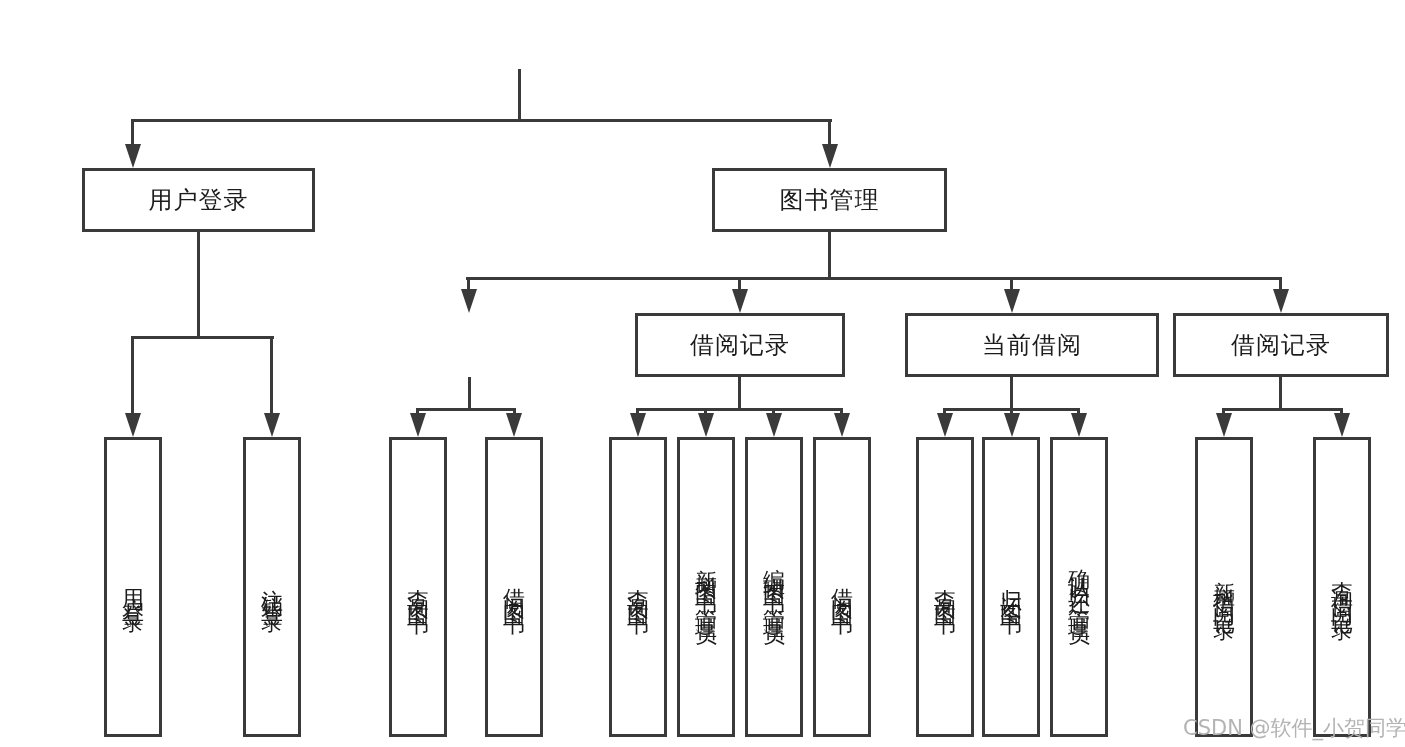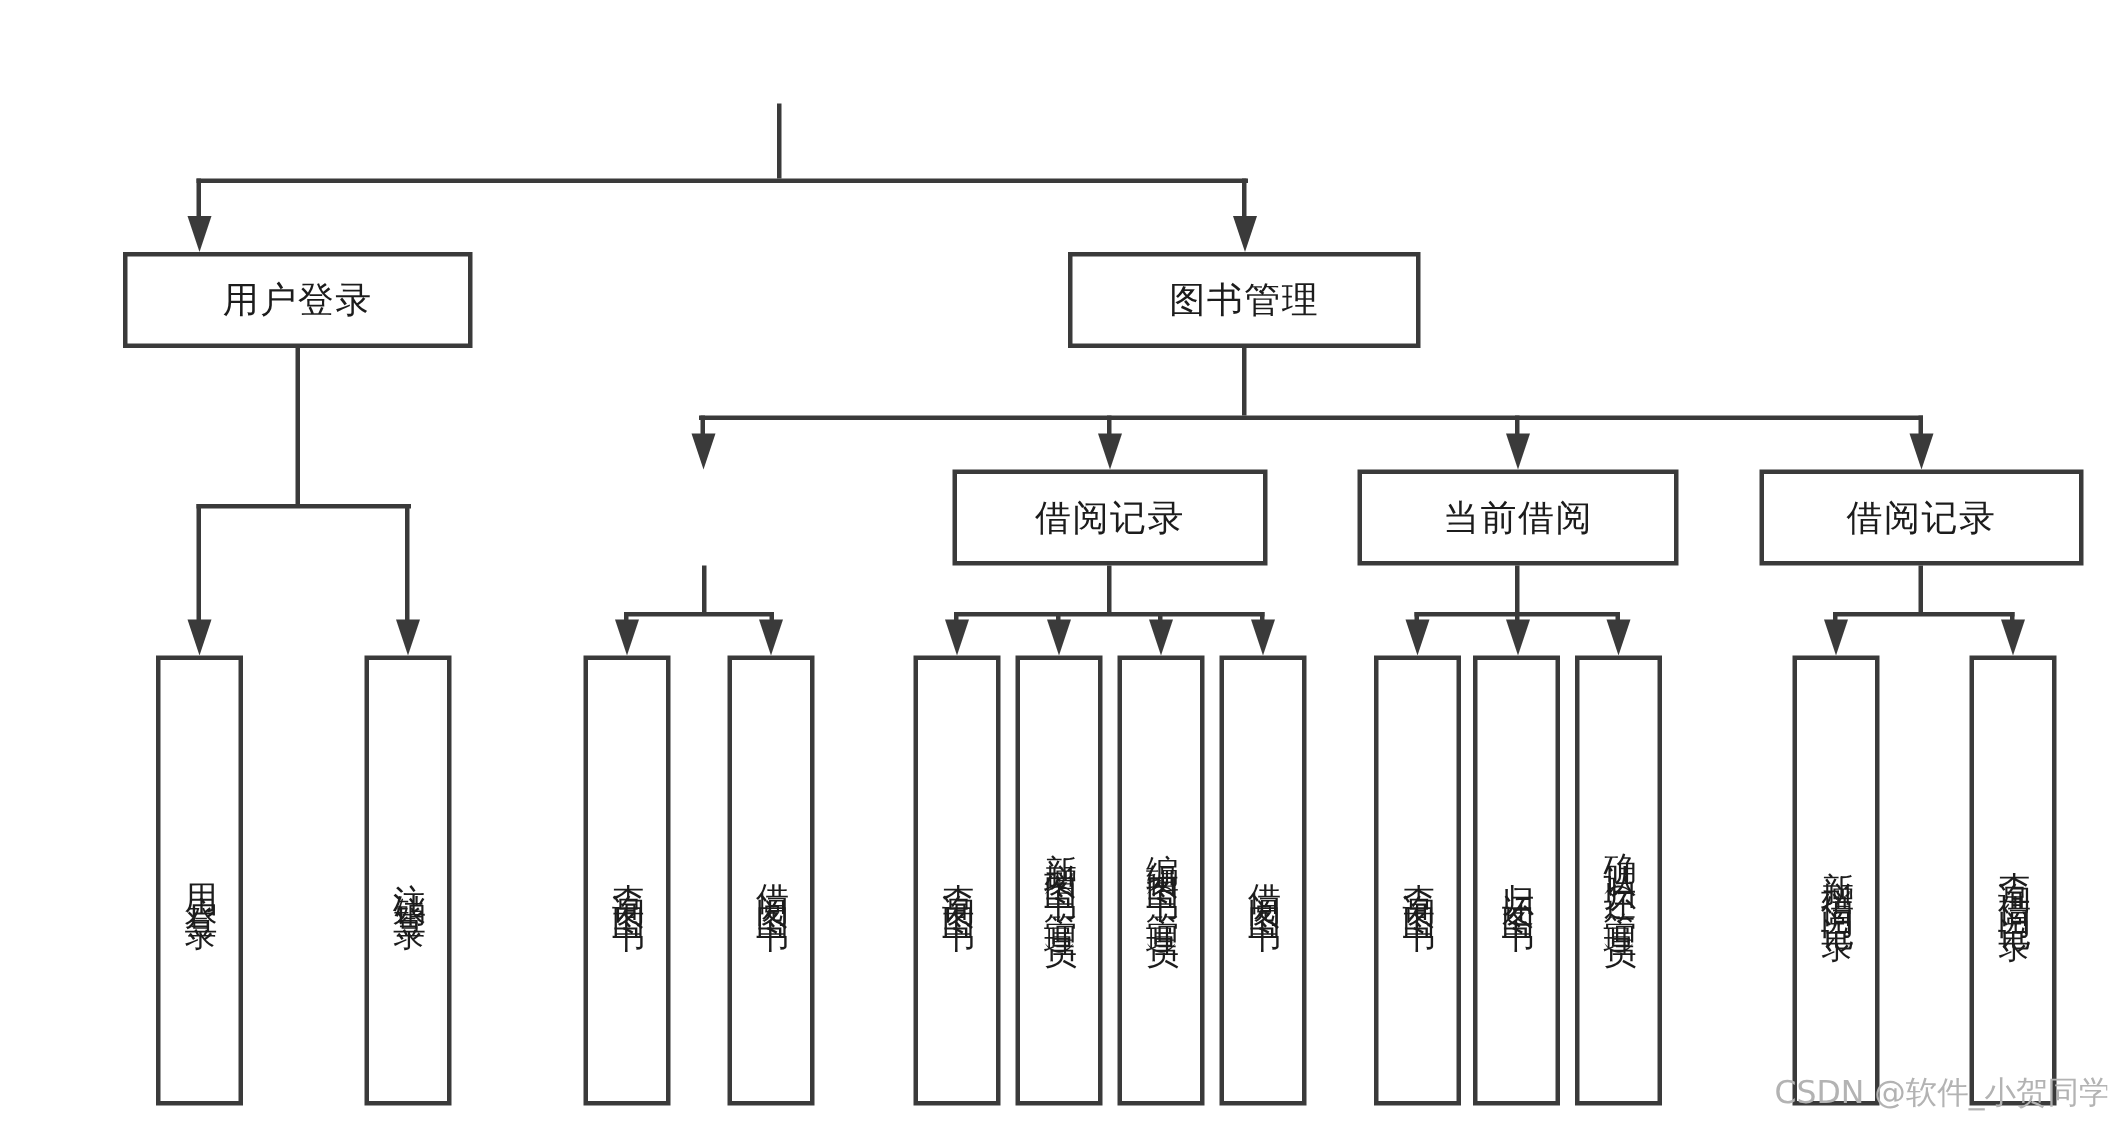--- a/index.html
+++ b/index.html
@@ -81,21 +81,21 @@
   <div class="vline" style="left:738px;top:277px;height:14px;"></div>
   <div class="arrow" style="left:732px;top:289px;"></div>
   <div class="vline" style="left:1010px;top:277px;height:14px;"></div>
   <div class="arrow" style="left:1004px;top:289px;"></div>
   <div class="vline" style="left:1279px;top:277px;height:14px;"></div>
   <div class="arrow" style="left:1273px;top:289px;"></div>
 
   <div class="node h" style="left:635px;top:313px;width:210px;height:64px;">
     <span>借阅记录</span>
   </div>
-  <div class="node h" style="left:905px;top:313px;width:214px;height:64px;">
+  <div class="node h" style="left:905px;top:313px;width:254px;height:64px;">
     <span>当前借阅</span>
   </div>
   <div class="node h" style="left:1173px;top:313px;width:216px;height:64px;">
     <span>借阅记录</span>
   </div>
 
   <div class="vline" style="left:468px;top:377px;height:31px;"></div>
   <div class="hline" style="left:416px;top:408px;width:100px;"></div>
   <div class="vline" style="left:416px;top:408px;height:7px;"></div>
   <div class="arrow" style="left:410px;top:413px;"></div>

